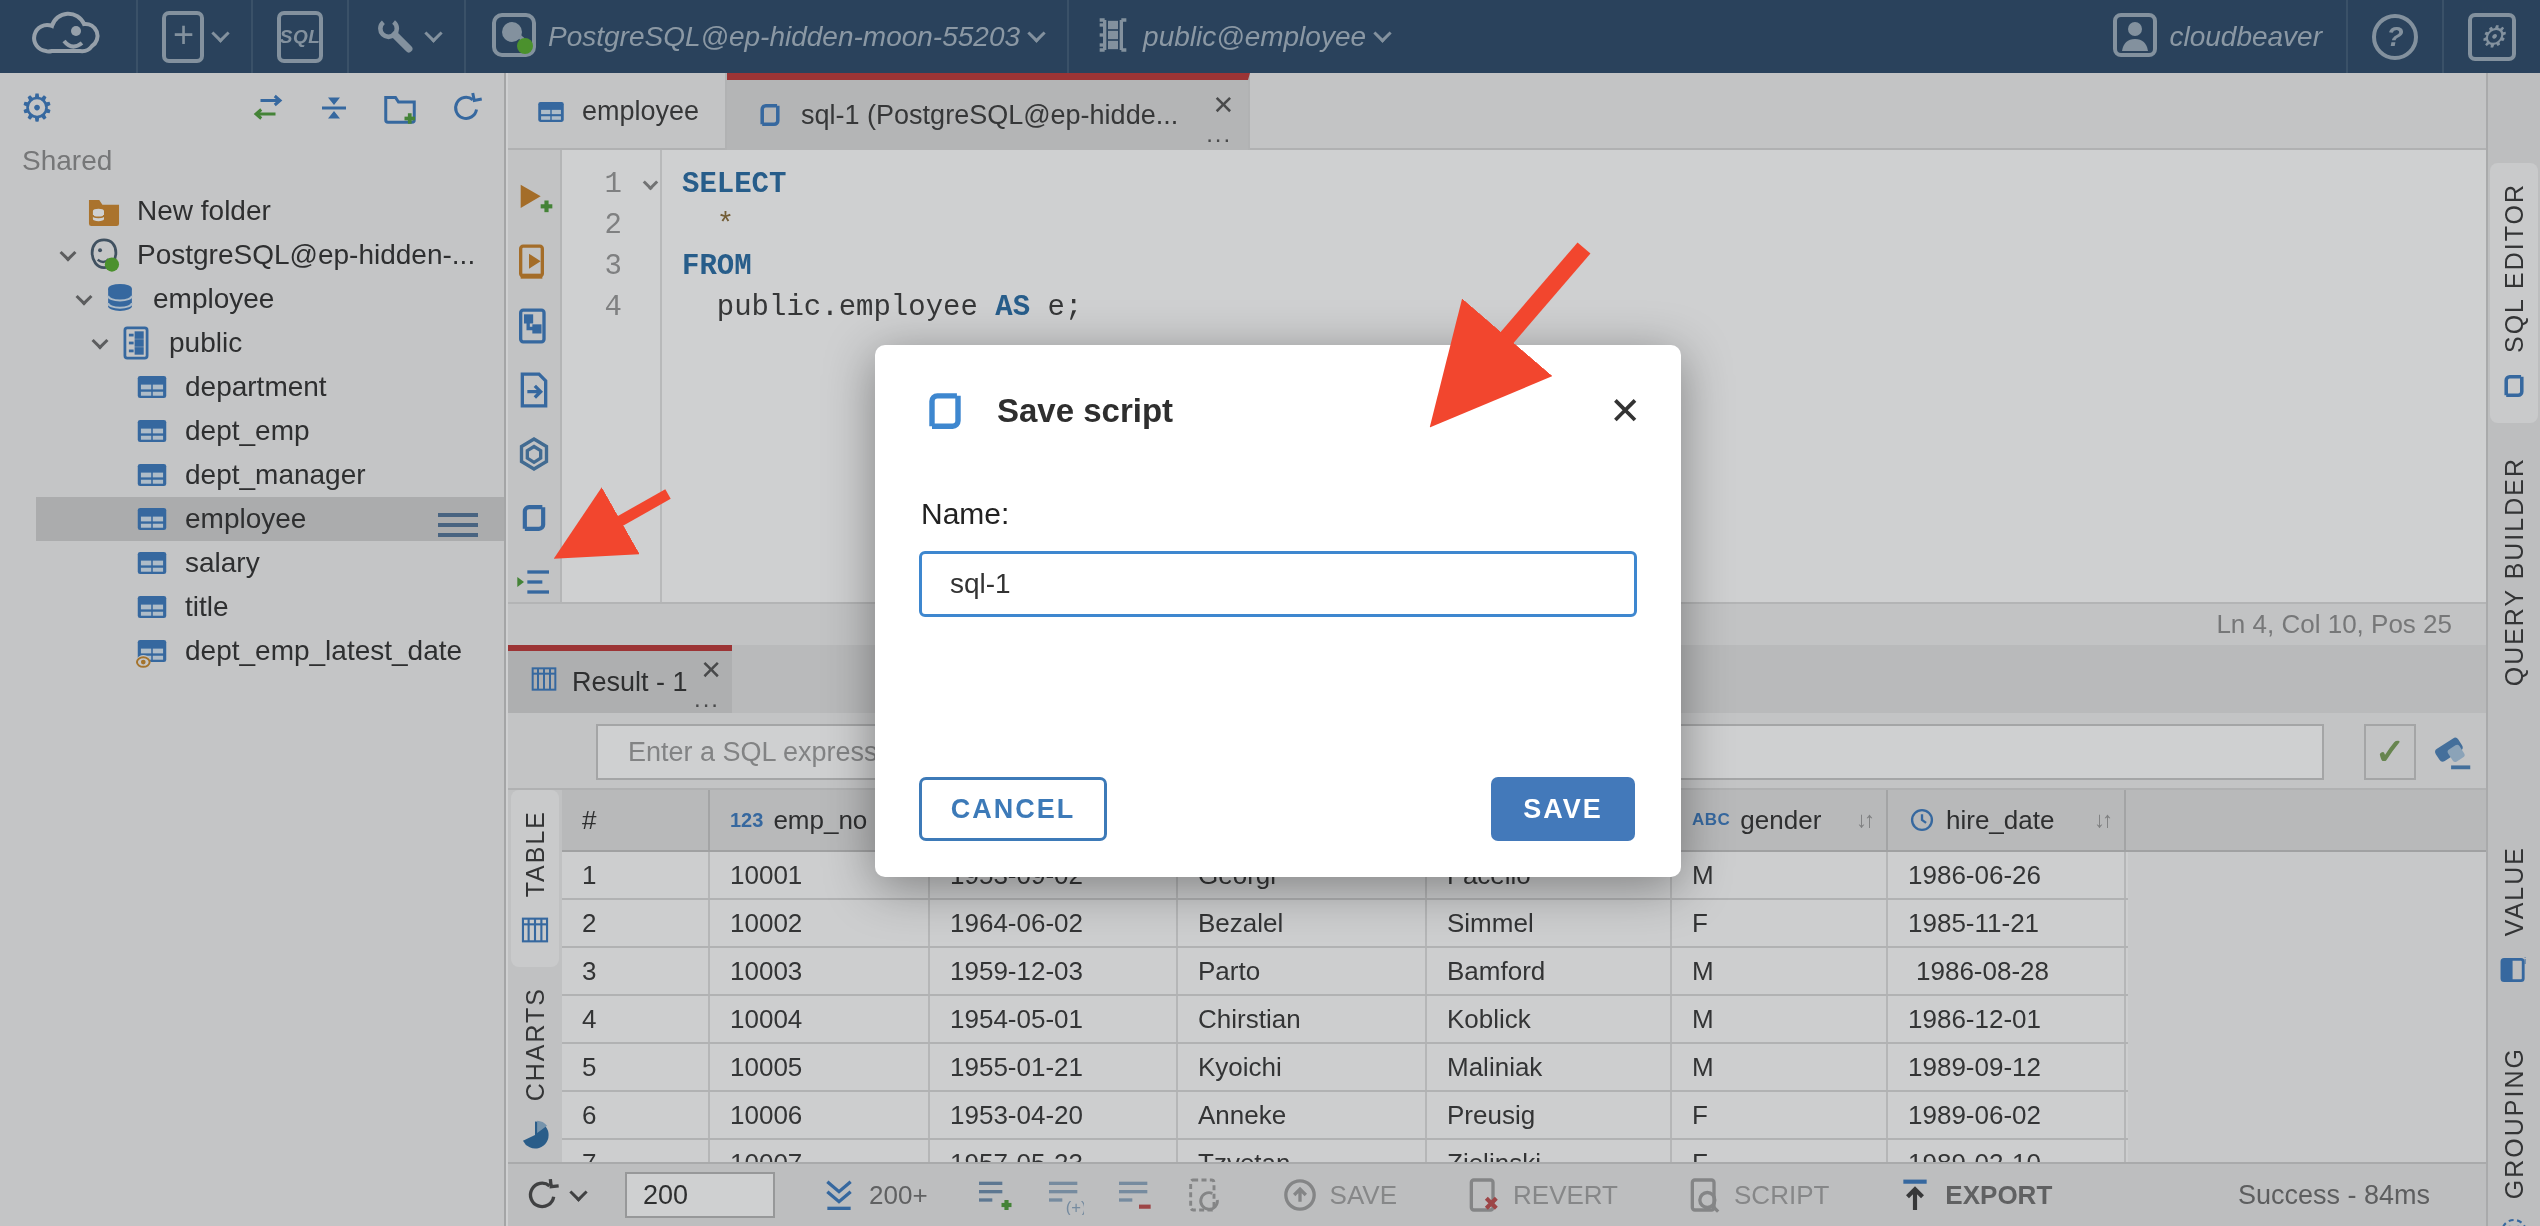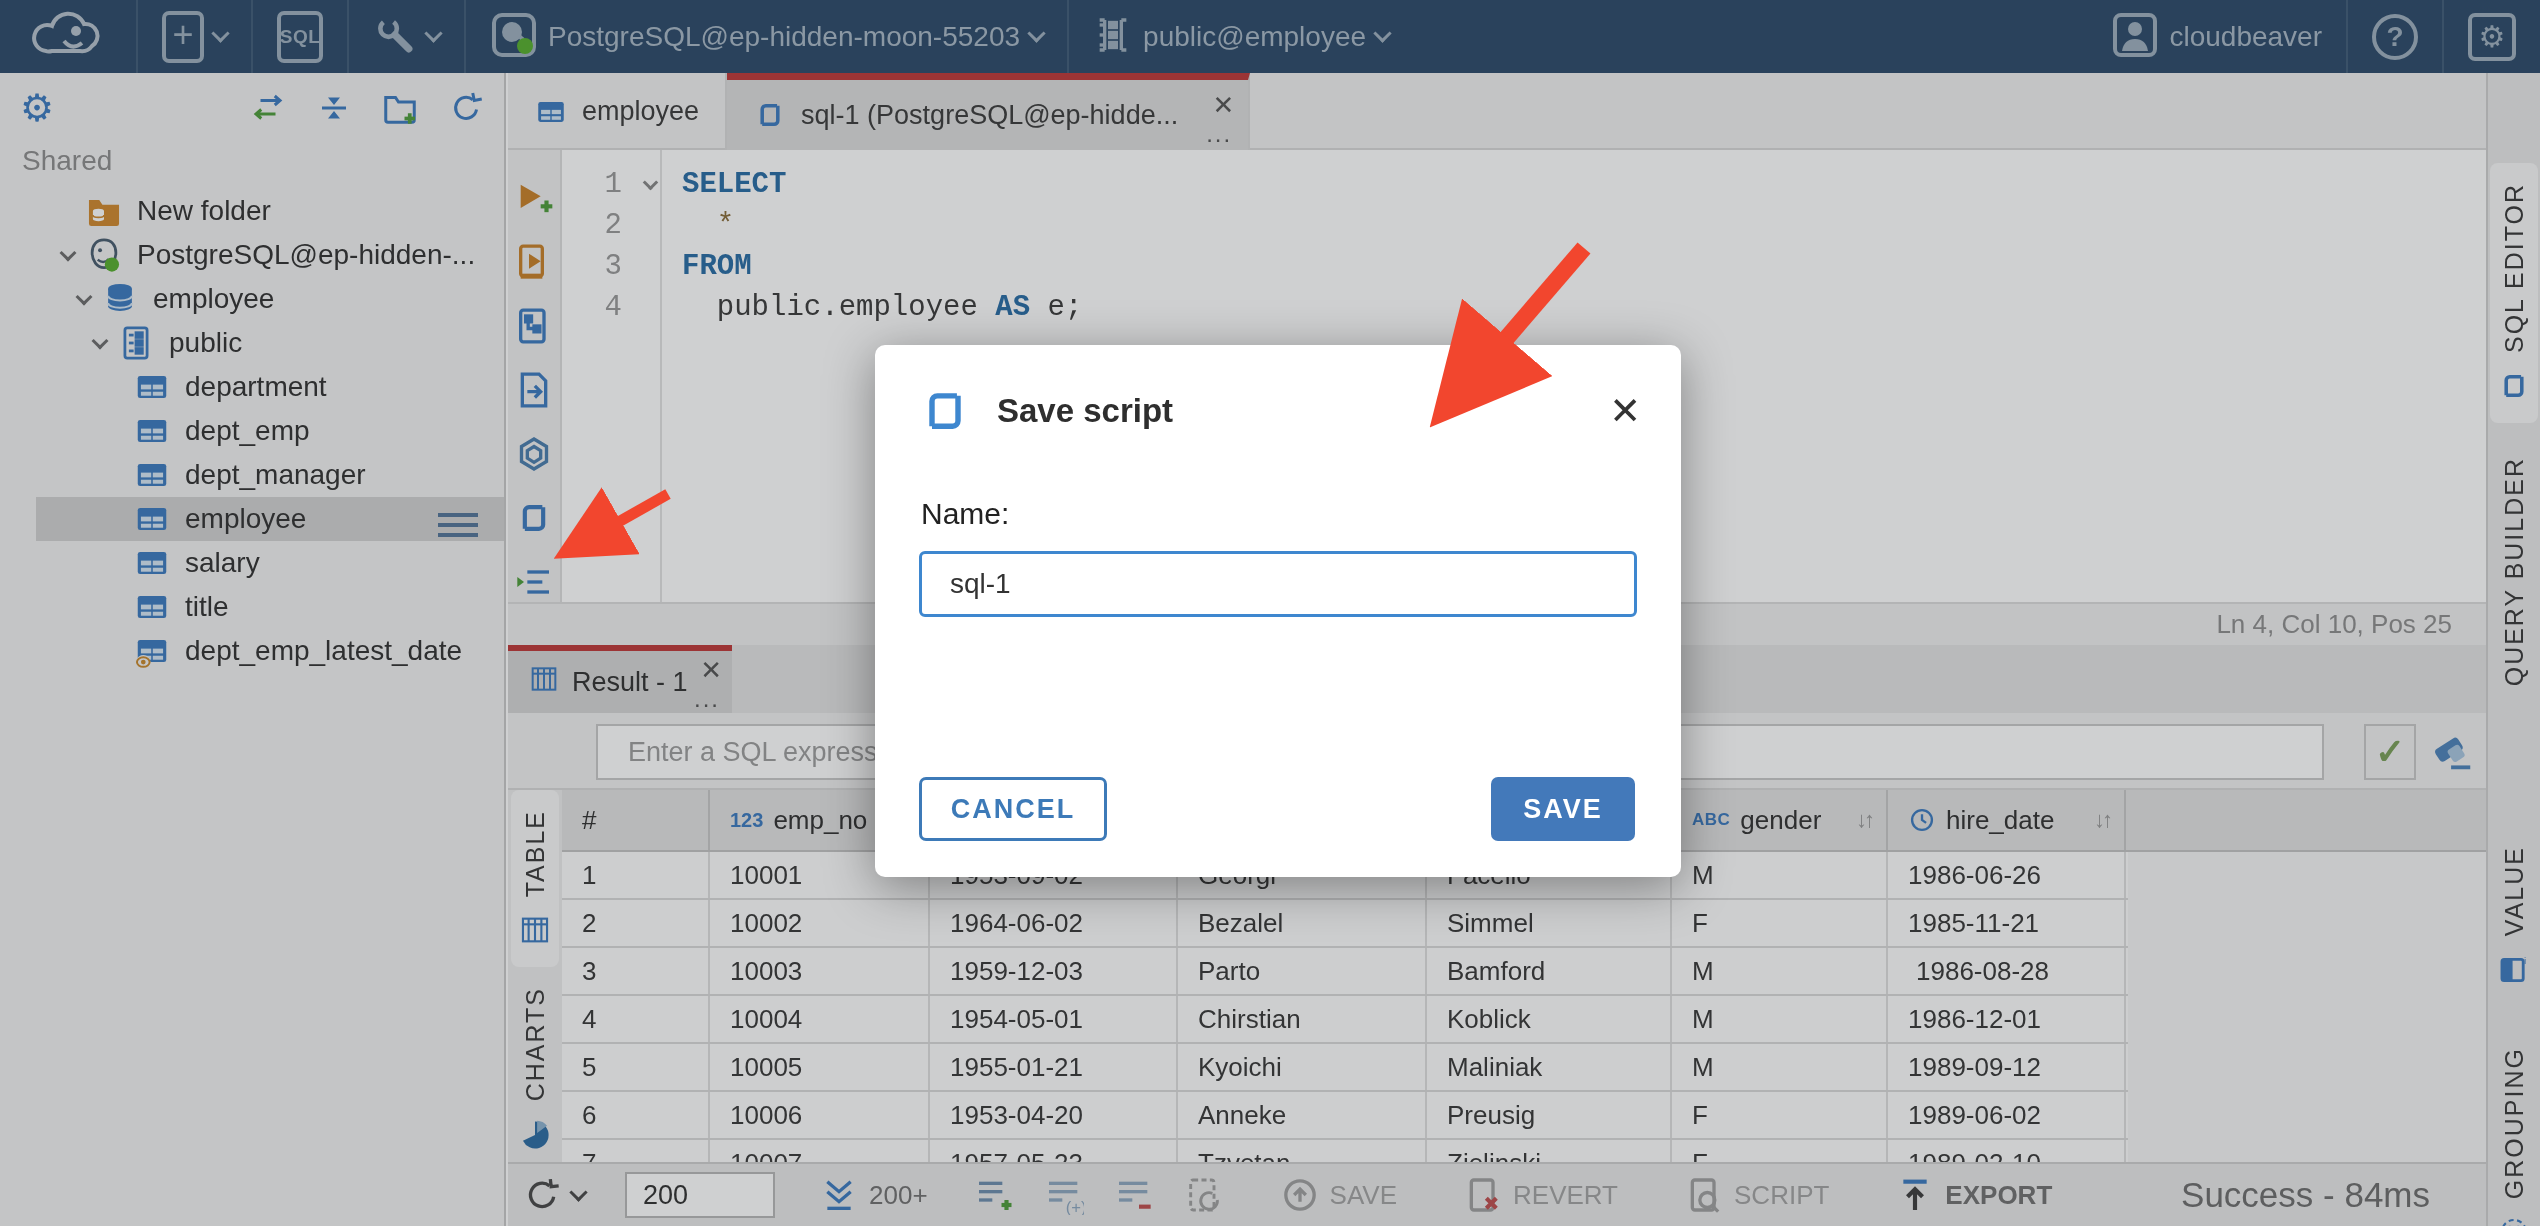--- a/index.html
+++ b/index.html
@@ -4,21 +4,21 @@
 <style>
   html,body{margin:0;padding:0;background:#666;}
   .app{position:relative;width:2540px;height:1226px;overflow:hidden;background:#fff;
        font-family:"Liberation Sans",sans-serif;-webkit-font-smoothing:antialiased;}
   .app *{box-sizing:border-box;}
 
   
   .topbar{position:absolute;left:0;top:0;width:2540px;height:73px;background:#2e4c6b;
           display:flex;align-items:center;color:#aebdca;z-index:5;}
   .tb-sep{width:2px;height:73px;background:rgba(255,255,255,.10);flex:0 0 auto;}
-  .tb-item{display:flex;align-items:center;gap:10px;padding:0 24px;height:59px;flex:0 0 auto;}
+  .tb-item{display:flex;align-items:center;gap:10px;padding:0 24px;height:59px;flex:0 0 auto;font-style:italic;}
   .tb-logo{padding:0 26px;}
   .boxbtn{width:42px;height:52px;border:4px solid #9fb0bf;border-radius:7px;display:flex;
           align-items:center;justify-content:center;color:#9fb0bf;}
   .boxbtn.sql{font-size:19px;font-weight:bold;letter-spacing:.5px;width:46px;}
   .plus{font-size:36px;line-height:0;margin-top:-4px;}
   .chev{width:13px;height:13px;border-right:3px solid #9fb0bf;border-bottom:3px solid #9fb0bf;
         transform:rotate(45deg);margin-top:-6px;flex:0 0 auto;}
   .tb-text{font-size:28px;color:#a9b8c6;}
   .tb-right{margin-left:auto;display:flex;align-items:center;height:73px;}
   .qmark{width:46px;height:46px;border:4px solid #9fb0bf;border-radius:50%;display:flex;align-items:center;
@@ -119,21 +119,21 @@
   
   .bottom-bar{position:absolute;left:508px;right:54px;bottom:0;height:64px;background:#e9e9e9;
               border-top:2px solid #cfcfcf;display:flex;align-items:center;z-index:2;}
   .bb-icon{width:40px;height:40px;flex:0 0 auto;}
   .bb-icon svg{width:40px;height:40px;display:block;}
   .rowlimit{width:150px;height:46px;background:#fff;border:2px solid #b9b9b9;font-size:27px;color:#333;
             padding:0 16px;margin-left:40px;font-family:"Liberation Sans",sans-serif;}
   .bb-group{display:flex;align-items:center;gap:10px;font-size:26px;}
   .lbl-dis{color:#a3a3a3;}
   .lbl-en{color:#737373;}
-  .bb-status{margin-left:auto;margin-right:56px;font-size:35px;color:#6f6f6f;}
+  .bb-status{margin-left:auto;margin-right:56px;font-size:27px;color:#6f6f6f;}
 
   
   .dim{position:absolute;inset:0;background:rgba(28,31,36,.21);z-index:40;}
   .modal{position:absolute;left:875px;top:345px;width:806px;height:532px;background:#fff;border-radius:10px;
          box-shadow:0 10px 50px rgba(0,0,0,.38);z-index:50;}
   .m-head{position:absolute;left:44px;top:40px;right:40px;display:flex;align-items:center;gap:26px;}
   .m-icon svg{width:52px;height:52px;display:block;}
   .m-title{font-size:33px;font-weight:bold;color:#2e2e2e;}
   .m-x{margin-left:auto;font-size:38px;color:#333;font-weight:300;line-height:1;}
   .m-label{position:absolute;left:46px;top:152px;font-size:30px;color:#222;}

